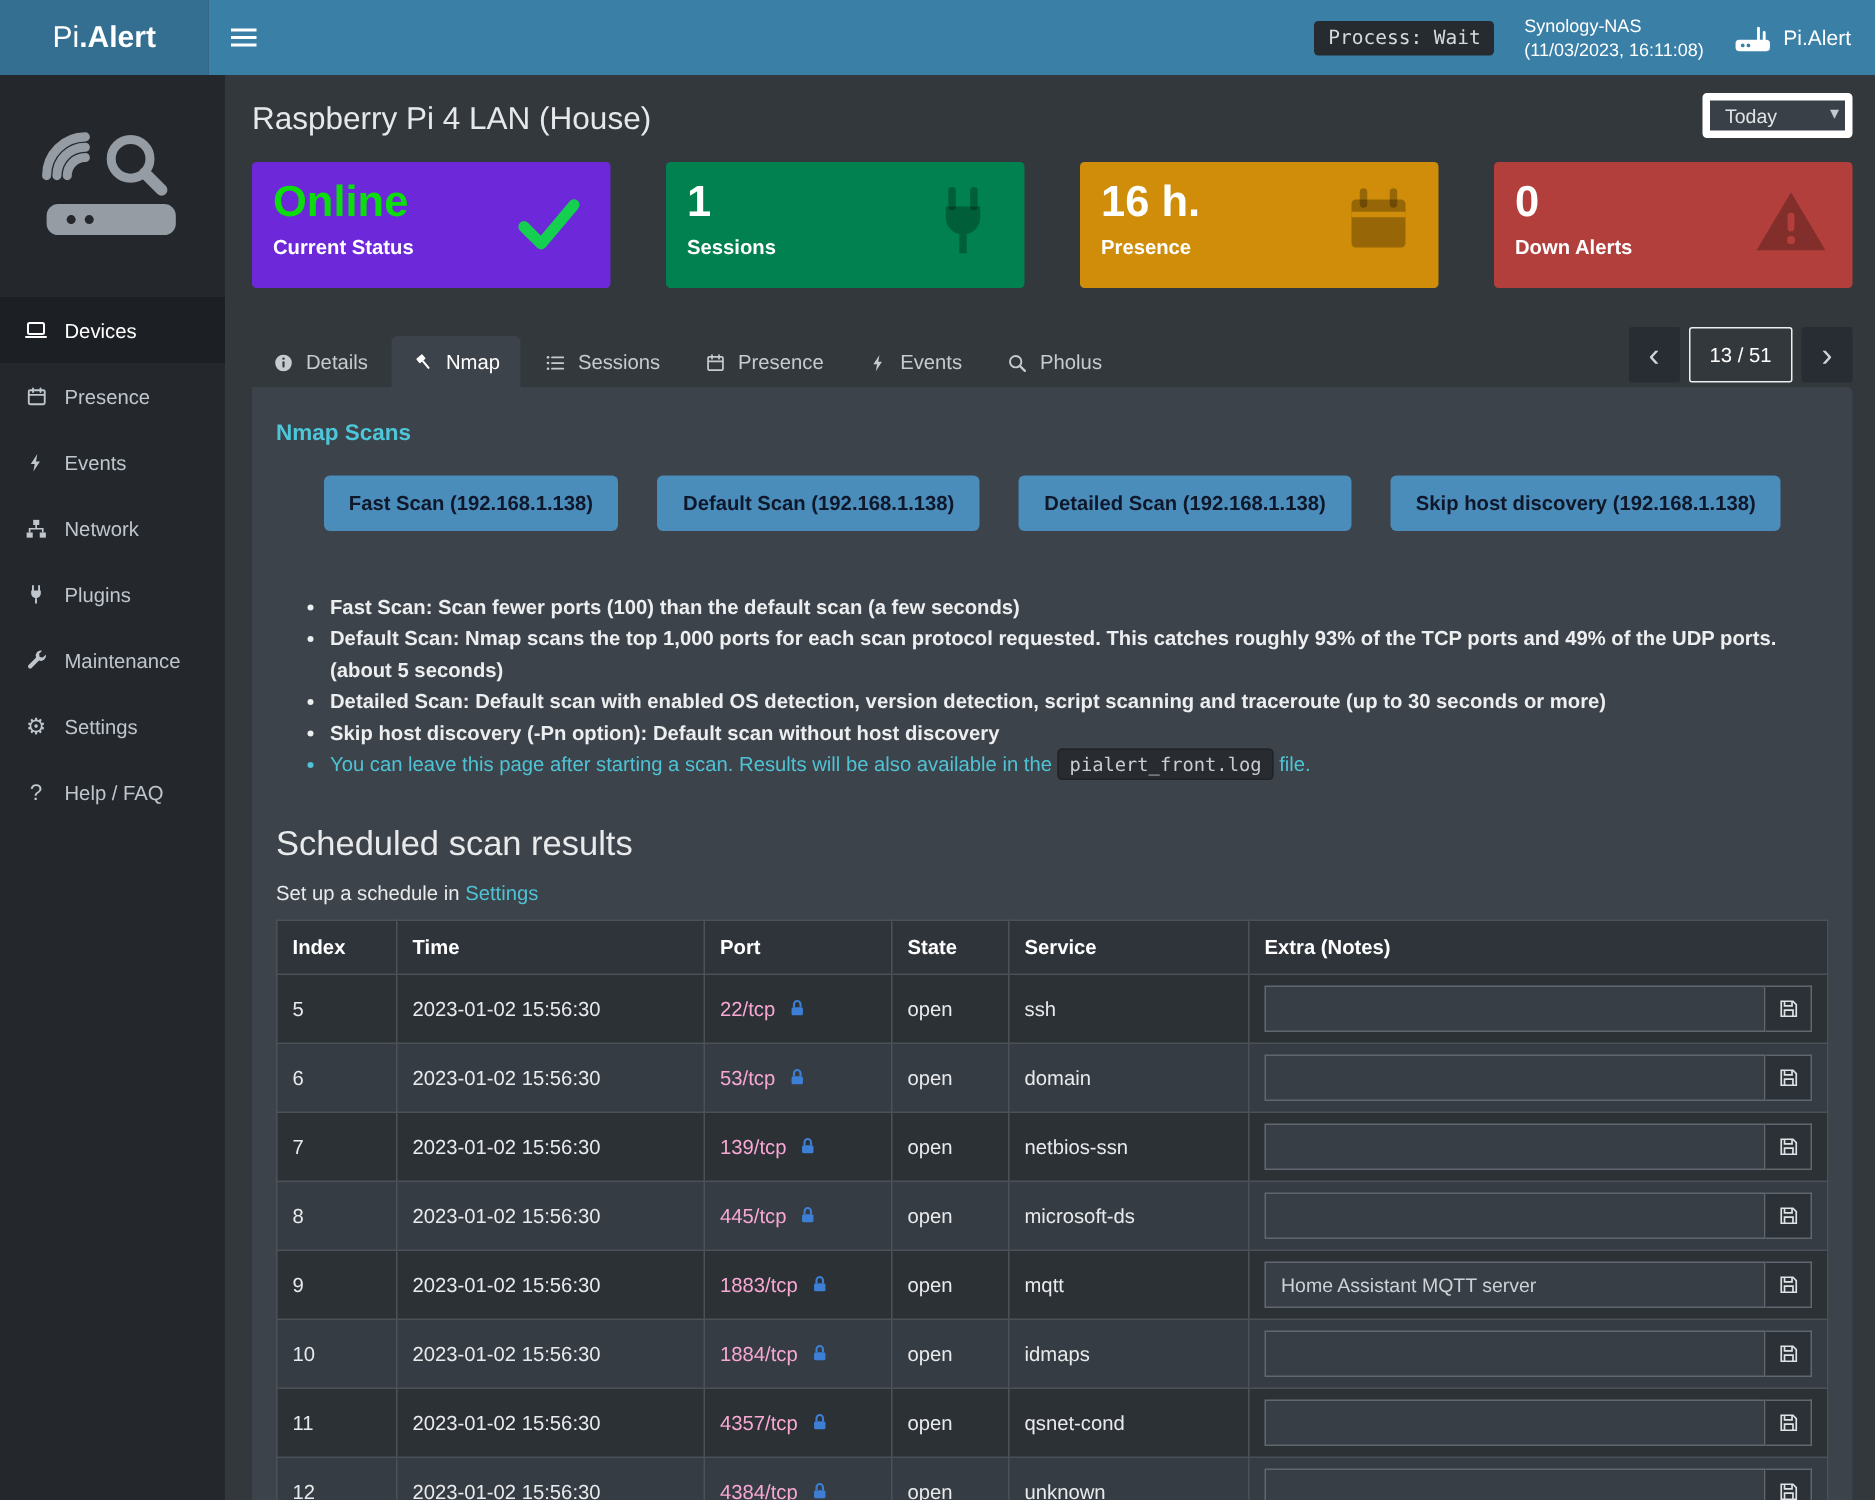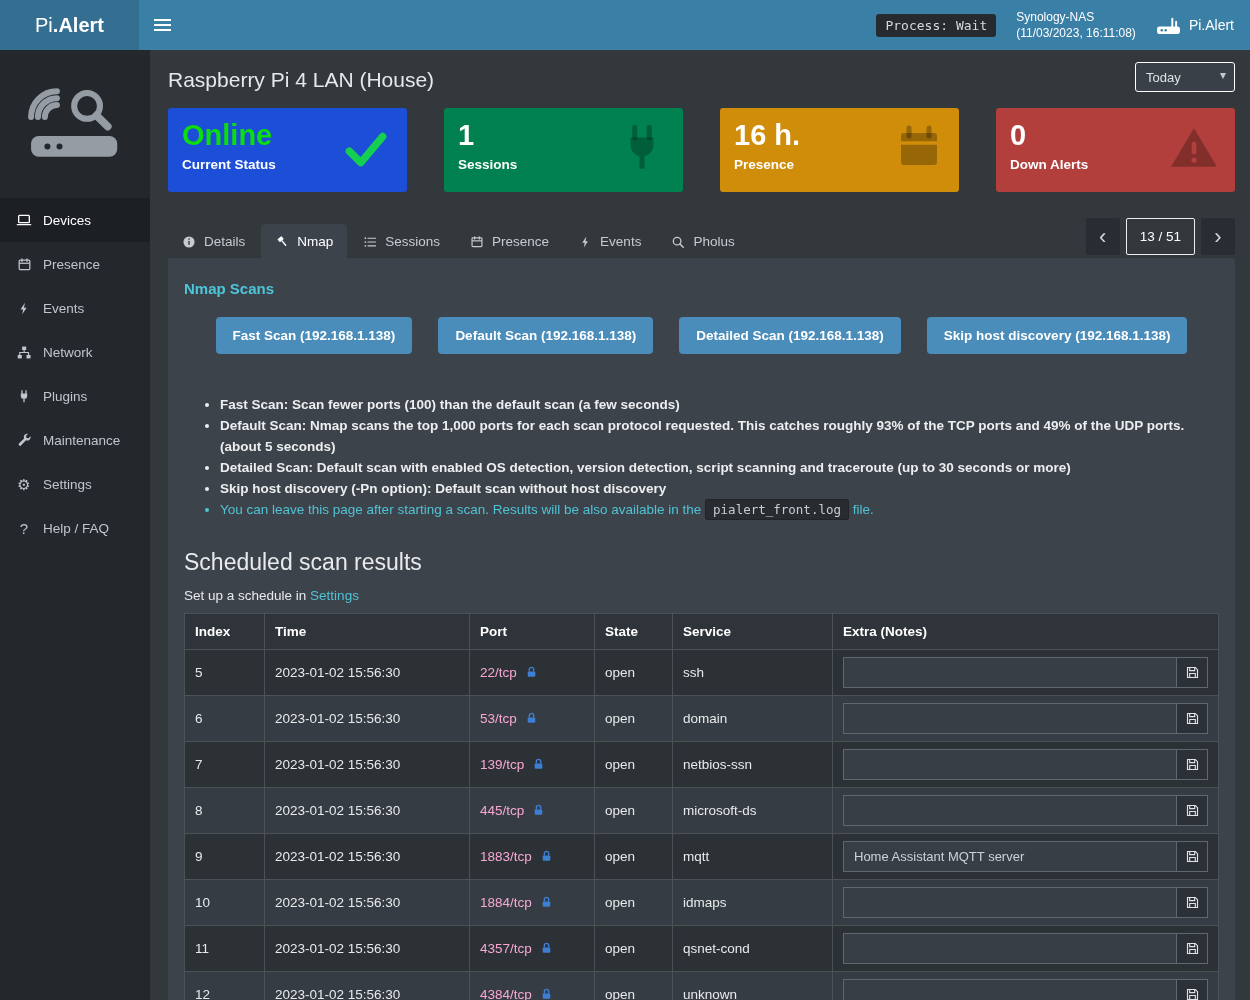--- a/index.html
+++ b/index.html
@@ -27,21 +27,21 @@
   .nav-item { height:44px; display:flex; align-items:center; gap:10px; padding-left:15px; color:#bfc6cd; font-size:13.5px; cursor:pointer; }
   .nav-item.active { background:#1c2024; color:#fff; }
   .nav-ic { width:18px; display:flex; justify-content:center; align-items:center; }
   .glyph { font-size:15px; line-height:1; }
 
   main { flex:1; padding:10px 15px 0 18px; overflow:hidden; }
 
   .page-head { display:flex; justify-content:space-between; align-items:flex-end; margin:2px 0 16px; }
   h1 { font-size:21px; font-weight:500; color:#e6e8ea; }
   .select-wrap { position:relative; }
-  .select-wrap select { appearance:none; -webkit-appearance:none; width:100px; height:30px; background:#3a4047; color:#dfe3e6; border:1px solid #ffffff; border-radius:3px; font-size:13px; padding:0 24px 0 10px; font-family:inherit; }
+  .select-wrap select { appearance:none; -webkit-appearance:none; width:100px; height:30px; background:#3a4047; color:#dfe3e6; border:5px solid #ffffff; border-radius:3px; font-size:13px; padding:0 24px 0 10px; font-family:inherit; }
   .select-wrap::after { content:"▾"; position:absolute; right:9px; top:6px; color:#c4c9ce; pointer-events:none; font-size:12px; }
 
   
   .infoboxes { display:grid; grid-template-columns:repeat(4,1fr); gap:37px; margin-bottom:26px; }
   .infobox { height:84px; border-radius:3px; padding:11px 14px; position:relative; color:#fff; overflow:hidden; }
   .infobox .value { font-size:29px; font-weight:bold; line-height:1.15; }
   .infobox .label { font-size:13.5px; font-weight:600; margin-top:5px; }
   .infobox .ic { position:absolute; right:16px; top:15px; }
   .dark-ic { color:rgba(0,0,0,0.27); }
   .check-ic { color:#15cf50; }
@@ -52,21 +52,21 @@
   .tab { padding:10px 14px 9px; font-size:13.5px; color:#c6cbd0; display:flex; gap:8px; align-items:center; border-radius:4px 4px 0 0; cursor:pointer; }
   .tab.active { background:#3d434a; color:#fff; }
   .pager { display:flex; align-items:center; gap:6px; margin-bottom:3px; }
   .pager-btn { width:34px; height:37px; background:#282d33; color:#cfd4d9; border:none; font-size:22px; line-height:1; display:flex; align-items:center; justify-content:center; cursor:pointer; border-radius:2px; font-family:inherit; }
   .pager-pos { height:37px; padding:0 13px; border:1px solid #eceeef; color:#fff; display:flex; align-items:center; font-size:13.5px; border-radius:2px; }
 
   
   .panel { background:#3d434a; border-radius:0 4px 4px 4px; padding:18px 16px 40px; min-height:720px; }
   .nmap-heading { color:#4cc6d8; font-size:15px; font-weight:bold; margin:4px 0 20px; }
   .scan-buttons { display:flex; justify-content:center; gap:26px; margin:16px 0 40px; }
-  .scan-btn { background:#4a8cba; color:#ffffff; border:none; border-radius:4px; padding:11px 17px; font-size:13.5px; font-weight:600; cursor:pointer; font-family:inherit; }
+  .scan-btn { background:#4a8cba; color:#0f172a; border:none; border-radius:4px; padding:11px 17px; font-size:13.5px; font-weight:600; cursor:pointer; font-family:inherit; }
   ul.bullets { margin:0 0 0 20px; padding-left:16px; line-height:21px; color:#eceef0; }
   ul.bullets li { font-weight:600; }
   ul.bullets.note-list li { font-weight:normal; color:#4fc3d5; margin-top:0; }
   .code-chip { font-family:"DejaVu Sans Mono","Liberation Mono",monospace; font-size:12.5px; background:#282c31; color:#c8cdd2; padding:2px 7px; border-radius:3px; border:1px solid #202428; }
 
   .results-heading { font-size:23px; font-weight:400; color:#e8eaec; margin:29px 0 12px; }
   .schedule-line { font-size:13.5px; margin-bottom:10px; }
   a.link { color:#4fc3d5; text-decoration:none; cursor:pointer; }
 
   
@@ -206,21 +206,21 @@
       <div class="page-head">
         <h1>Raspberry Pi 4 LAN (House)</h1>
         <div class="select-wrap">
           <select>
             <option>Today</option>
           </select>
         </div>
       </div>
 
       <div class="infoboxes">
-        <div class="infobox" style="background:#1d4ed8">
+        <div class="infobox" style="background:#6d28d9">
           <div class="value" style="color:#0cdd0c">Online</div>
           <div class="label">Current Status</div>
           <span class="ic check-ic"><svg viewBox="0 0 24 24" width="50" height="50">
                 <path d="M4 13.5l5.5 5.5L20 6.5" fill="none" stroke="currentColor" stroke-width="3.6" stroke-linecap="round" stroke-linejoin="round"></path>
               </svg></span>
         </div>
         <div class="infobox" style="background:#00814f">
           <div class="value">1</div>
           <div class="label">Sessions</div>
           <span class="ic dark-ic"><svg viewBox="0 0 24 24" width="50" height="50">

